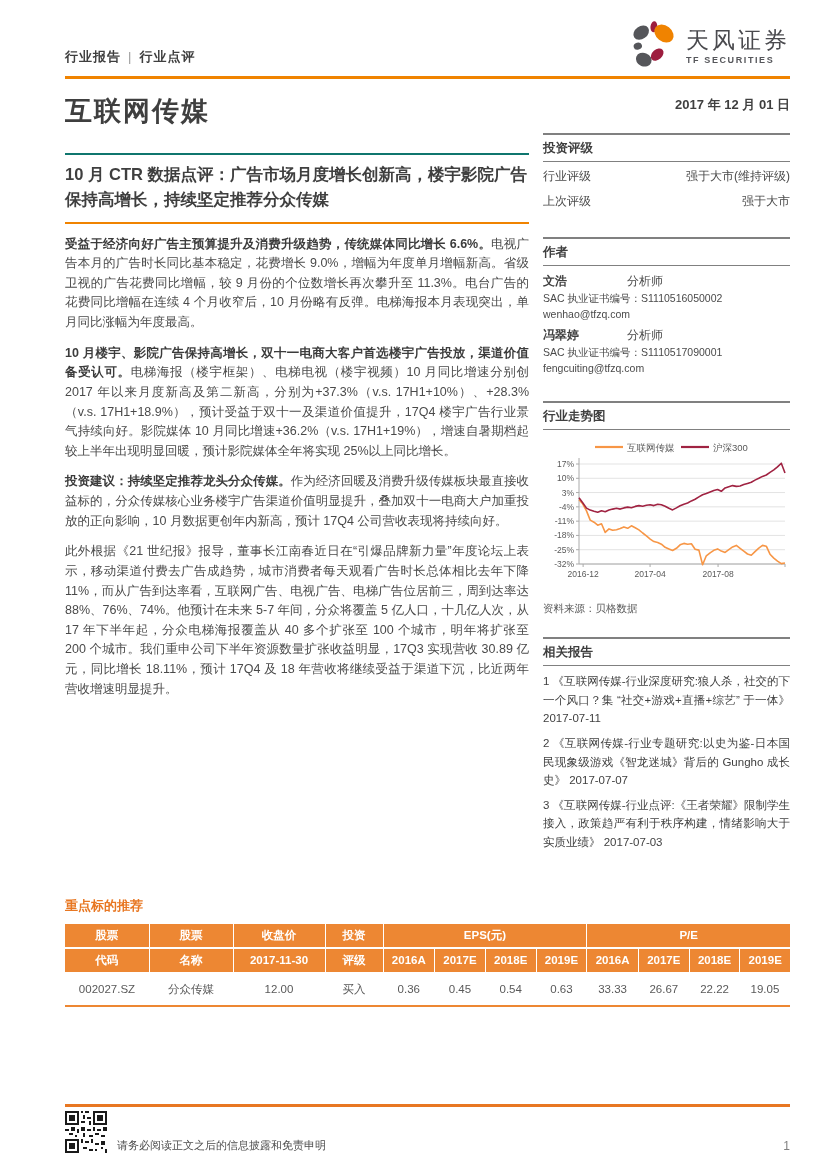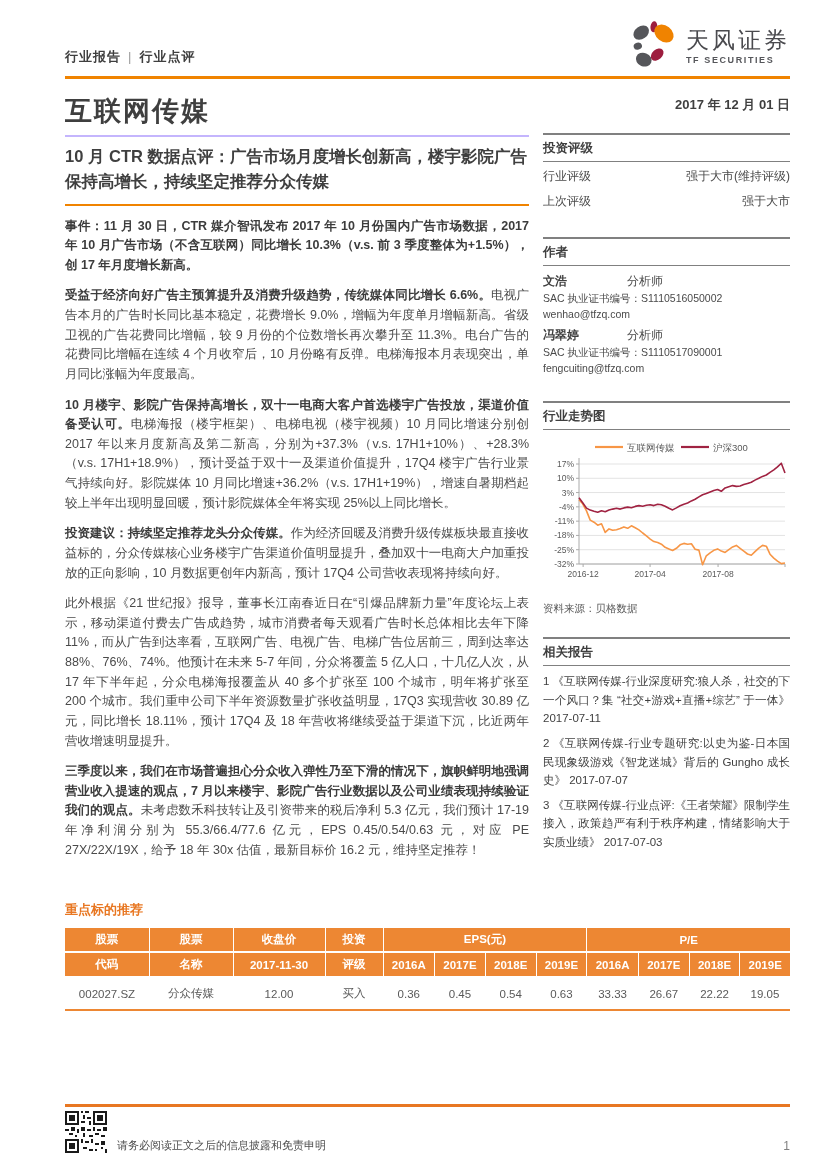--- a/index.html
+++ b/index.html
@@ -30,21 +30,21 @@
   .report-meta { text-align:right; width:247px; }
   .report-type { font-size:13.5px; font-weight:bold; color:#3f3f3f; }
   .report-date { font-size:13px; color:#3f3f3f; margin-top:5px; padding-bottom:7px;font-weight:bold; }
 
   
   .columns { display:flex; margin-top:4px; }
   .col-left { width:464px; }
   .col-right { width:247px; margin-left:14px; }
 
   
-  .headline-block { border-top:2px solid #c4b5fd; border-bottom:2px solid #F08300; padding:7px 0 10px 0; margin-top:2px; }
+  .headline-block { border-top:2px solid #0f766e; border-bottom:2px solid #F08300; padding:7px 0 10px 0; margin-top:20px; }
   .headline { font-size:16.5px; font-weight:bold; line-height:1.5; margin:0; color:#3f3f3f; }
   .body-text p { font-size:12.5px; line-height:1.57; text-align:justify; margin:11px 0; color:#4a4a4a; }
   .body-text p b { color:#3c3c3c; }
 
   
   .side-sec { border-top:2px solid #808080; margin-bottom:15px; }
   .side-sec .sec-title { font-size:12.5px; font-weight:bold; color:#3f3f3f; margin:0; padding:5px 0 4px 0; border-bottom:1px solid #808080; }
   .rating-row { display:flex; justify-content:space-between; font-size:12px; color:#4a4a4a; padding:6px 0 2px 0; }
   .rating-row .val { text-align:right; }
   .rating-pad { height:10px; }
@@ -116,26 +116,24 @@
       </div>
     </div>
 
     <div class="columns">
 
       <div class="col-left">
         <div class="headline-block">
           <h2 class="headline">10 月 CTR 数据点评：广告市场月度增长创新高，楼宇影院广告保持高增长，持续坚定推荐分众传媒</h2>
         </div>
         <div class="body-text">
-          <p><b>事件：11 月 30 日，CTR 媒介智讯发布 2017 年 10 月份国内广告市场数据，2017 年 10 月广告市场（不含互联网）同比增长 10.3%（v.s. 前 3 季度整体为+1.5%），创 17 年月度增长新高。</b><span></span></p>
           <p><b>受益于经济向好广告主预算提升及消费升级趋势，传统媒体同比增长 6.6%。</b><span>电视广告本月的广告时长同比基本稳定，花费增长 9.0%，增幅为年度单月增幅新高。省级卫视的广告花费同比增幅，较 9 月份的个位数增长再次攀升至 11.3%。电台广告的花费同比增幅在连续 4 个月收窄后，10 月份略有反弹。电梯海报本月表现突出，单月同比涨幅为年度最高。</span></p>
           <p><b>10 月楼宇、影院广告保持高增长，双十一电商大客户首选楼宇广告投放，渠道价值备受认可。</b><span>电梯海报（楼宇框架）、电梯电视（楼宇视频）10 月同比增速分别创 2017 年以来月度新高及第二新高，分别为+37.3%（v.s. 17H1+10%）、+28.3%（v.s. 17H1+18.9%），预计受益于双十一及渠道价值提升，17Q4 楼宇广告行业景气持续向好。影院媒体 10 月同比增速+36.2%（v.s. 17H1+19%），增速自暑期档起较上半年出现明显回暖，预计影院媒体全年将实现 25%以上同比增长。</span></p>
           <p><b>投资建议：持续坚定推荐龙头分众传媒。</b><span>作为经济回暖及消费升级传媒板块最直接收益标的，分众传媒核心业务楼宇广告渠道价值明显提升，叠加双十一电商大户加重投放的正向影响，10 月数据更创年内新高，预计 17Q4 公司营收表现将持续向好。</span></p>
           <p><b></b><span>此外根据《21 世纪报》报导，董事长江南春近日在“引爆品牌新力量”年度论坛上表示，移动渠道付费去广告成趋势，城市消费者每天观看广告时长总体相比去年下降 11%，而从广告到达率看，互联网广告、电视广告、电梯广告位居前三，周到达率达 88%、76%、74%。他预计在未来 5-7 年间，分众将覆盖 5 亿人口，十几亿人次，从 17 年下半年起，分众电梯海报覆盖从 40 多个扩张至 100 个城市，明年将扩张至 200 个城市。我们重申公司下半年资源数量扩张收益明显，17Q3 实现营收 30.89 亿元，同比增长 18.11%，预计 17Q4 及 18 年营收将继续受益于渠道下沉，比近两年营收增速明显提升。</span></p>
-          <p><b>三季度以来，我们在市场普遍担心分众收入弹性乃至下滑的情况下，旗帜鲜明地强调营业收入提速的观点，7 月以来楼宇、影院广告行业数据以及公司业绩表现持续验证我们的观点。</b><span>未考虑数禾科技转让及引资带来的税后净利 5.3 亿元，我们预计 17-19 年净利润分别为 55.3/66.4/77.6 亿元，EPS 0.45/0.54/0.63 元，对应 PE 27X/22X/19X，给予 18 年 30x 估值，最新目标价 16.2 元，维持坚定推荐！</span></p>
         </div>
       </div>
 
       <div class="col-right">
 
         <div class="side-sec">
           <div class="sec-title">投资评级</div>
           <div class="rating-row">
             <span>行业评级</span>
             <span class="val">强于大市(维持评级)</span>

